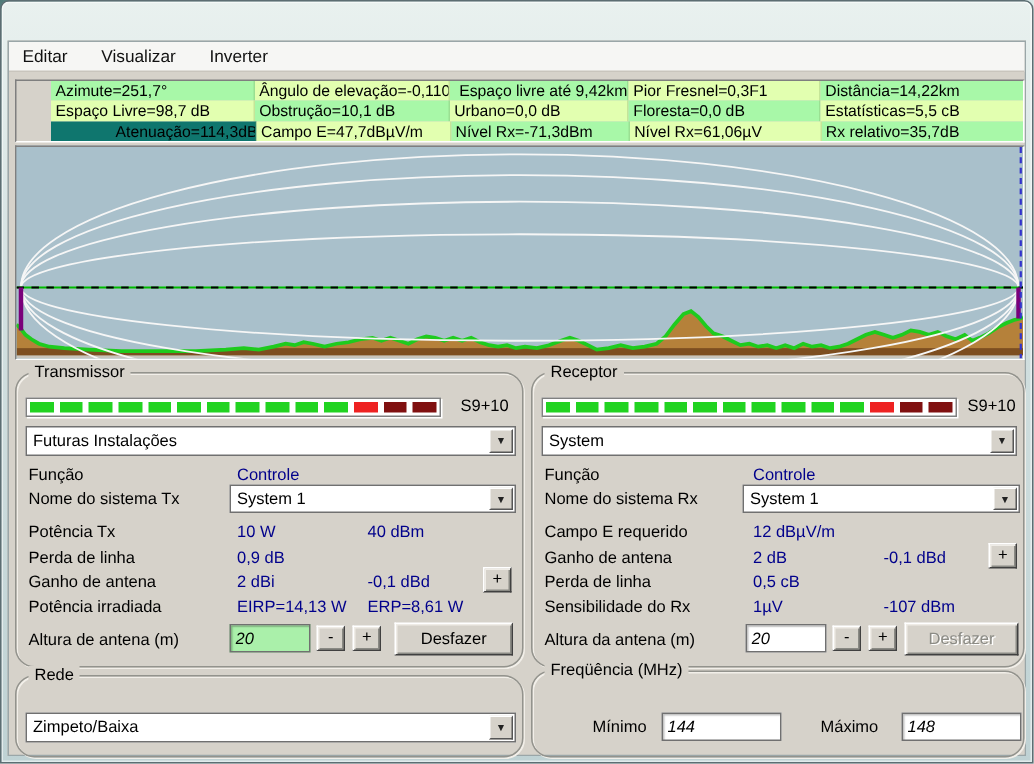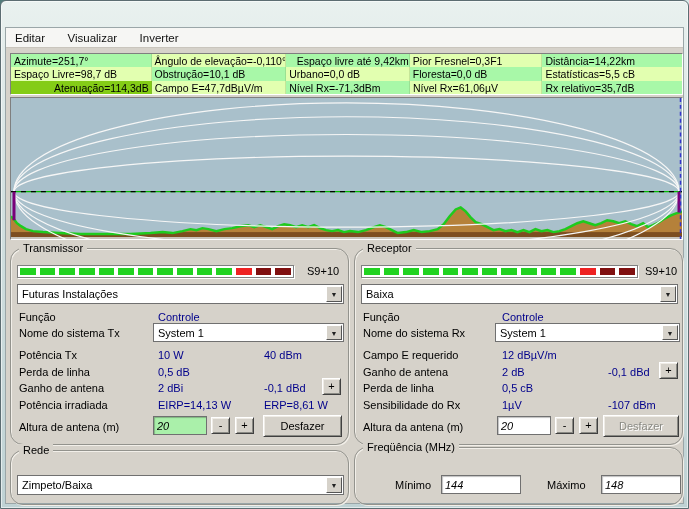--- a/index.html
+++ b/index.html
@@ -38,21 +38,21 @@
   .menubar { position: absolute; left: 0; right: 0; top: 0; height: 20px;
     background: #f6f6f4; border-bottom: 1px solid #c9c5bd; }
   .menu-item { display: inline-block; padding: 4px 9px 0 9px; font-size: 11.5px; color: #111; }
   .dialog { position: absolute; left: 0; right: 0; top: 20px; bottom: 0; background: #d6d2ca; }
 
   
   .info-table { position: absolute; left: 4px; top: 5px; width: 673px; height: 42px;
     border-top: 1px solid #7f7f7f; border-left: 1px solid #7f7f7f;
     border-right: 1px solid #fff; border-bottom: 1px solid #fff;
     display: flex; flex-direction: column; }
-  .info-row { display: flex; flex: 1; }
+  .info-row { display: flex; flex: 1; margin-left: 23px; }
   .info-cell { font-size: 10.5px; color: #000; padding: 1px 0 0 3px; white-space: nowrap;
     overflow: hidden; border-right: 1px solid rgba(110,150,80,.25); }
   .w1{width:141px}.w2{width:135px}.w3{width:124px}.w4{width:133px}.w5{width:140px;border-right:none}
 
   
   .chart { position: absolute; left: 4px; top: 49px; width: 673px; height: 143px;
     border-top: 1px solid #7f7f7f; border-left: 1px solid #7f7f7f;
     border-right: 1px solid #fff; border-bottom: 1px solid #fff; background: #a9c0cb; }
   .chart svg { display: block; }
 
@@ -80,21 +80,21 @@
     background: #d6d2ca; border: 1px solid; border-color: #fff #555 #555 #fff;
     font-size: 7px; color: #222; text-align: center; line-height: 16px; }
   .station { left: 6px; top: 35px; width: 327px; }
   .sys-tx  { left: 142px; top: 74px; width: 191px; height: 19px; }
   .sys-rx  { left: 140px; top: 74px; width: 185px; height: 19px; }
   .net-combo { left: 6px; top: 24px; width: 327px; }
 
   .row { position: absolute; left: 8px; right: 4px; height: 14px; font-size: 11px; }
   .row .lab { position: absolute; left: 0; color: #000; white-space: nowrap; }
   .row .v1  { position: absolute; left: 139px; color: #00008b; white-space: nowrap; }
-  .row .v2  { position: absolute; left: 245px; color: #00008b; white-space: nowrap; }
+  .row .v2  { position: absolute; left: 226px; color: #00008b; white-space: nowrap; }
 
   .btn { position: absolute; background: #d6d2ca; font-size: 11px; color: #000; text-align: center;
     border: 1px solid; border-color: #fff #404040 #404040 #fff;
     box-shadow: inset 1px 1px 0 #efece6, inset -1px -1px 0 #8a8a84; cursor: default; }
   .btn-plus  { width: 19px; height: 17px; line-height: 15px; }
   .g-tx .btn-plus { left: 311px; top: 129px; } .g-rx .btn-plus { left: 304px; top: 113px; }
   .btn-minus2, .btn-plus2 { width: 19px; height: 17px; line-height: 15px; top: 168px; }
   .btn-minus2 { left: 200px; } .btn-plus2 { left: 224px; }
   .btn-undo { left: 252px; top: 166px; width: 79px; height: 22px; line-height: 20px; }
   .btn-undo.disabled { color: #8b8b85; text-shadow: 1px 1px 0 #fff; }
@@ -135,21 +135,21 @@
             <div class="info-cell w5" style="background: rgb(168, 248, 168);">Distância=14,22km</div>
           </div>
           <div class="info-row">
             <div class="info-cell w1" style="background: rgb(226, 255, 176);">Espaço Livre=98,7 dB</div>
             <div class="info-cell w2" style="background: rgb(168, 248, 168);">Obstrução=10,1 dB</div>
             <div class="info-cell w3" style="background: rgb(226, 255, 176);">Urbano=0,0 dB</div>
             <div class="info-cell w4" style="background: rgb(168, 248, 168);">Floresta=0,0 dB</div>
             <div class="info-cell w5" style="background: rgb(226, 255, 176);">Estatísticas=5,5 cB</div>
           </div>
           <div class="info-row">
-            <div class="info-cell w1" style="background: #84cc16; padding-left: 43px;">Atenuação=114,3dB</div>
+            <div class="info-cell w1" style="background: #0f766e; padding-left: 43px;">Atenuação=114,3dB</div>
             <div class="info-cell w2" style="background: rgb(226, 255, 176);">Campo E=47,7dBµV/m</div>
             <div class="info-cell w3" style="background: rgb(168, 248, 168);">Nível Rx=-71,3dBm</div>
             <div class="info-cell w4" style="background: rgb(226, 255, 176);">Nível Rx=61,06µV</div>
             <div class="info-cell w5" style="background: rgb(168, 248, 168);">Rx relativo=35,7dB</div>
           </div>
         </div>
 
       <div class="chart">
         <svg id="profile-svg" width="671" height="141" viewBox="0 0 673 143" preserveAspectRatio="none">
             <rect x="0" y="0" width="673" height="143" fill="#a9c0cb"></rect>
@@ -210,21 +210,21 @@
           <span class="txt">System 1</span>
           <span class="drop">▼</span>
         </div>
         <div class="row" style="top:100px">
           <span class="lab">Potência Tx</span>
           <span class="v1">10 W</span>
           <span class="v2">40 dBm</span>
         </div>
         <div class="row" style="top:117px">
           <span class="lab">Perda de linha</span>
-          <span class="v1">0,5 dB</span>
+          <span class="v1">0,9 dB</span>
         </div>
         <div class="row" style="top:133px">
           <span class="lab">Ganho de antena</span>
           <span class="v1">2 dBi</span>
           <span class="v2">-0,1 dBd</span>
         </div>
         <div class="btn btn-plus">+</div>
         <div class="row" style="top:150px">
           <span class="lab">Potência irradiada</span>
           <span class="v1">EIRP=14,13 W</span>
@@ -253,21 +253,21 @@
             <span class="seg" style="background: rgb(33, 211, 33);"></span>
             <span class="seg" style="background: rgb(33, 211, 33);"></span>
             <span class="seg" style="background: rgb(33, 211, 33);"></span>
             <span class="seg" style="background: rgb(238, 34, 34);"></span>
             <span class="seg" style="background: rgb(128, 16, 16);"></span>
             <span class="seg" style="background: rgb(128, 16, 16);"></span>
           </div>
         <span class="smeter-label">S9+10</span>
 
         <div class="combo station" style="width:317px">
-          <span class="txt">Baixa</span>
+          <span class="txt">System</span>
           <span class="drop">▼</span>
         </div>
 
         <div class="row" style="top:62px">
           <span class="lab">Função</span>
           <span class="v1">Controle</span>
         </div>
         <div class="row" style="top:78px">
           <span class="lab">Nome do sistema Rx</span>
         </div>

